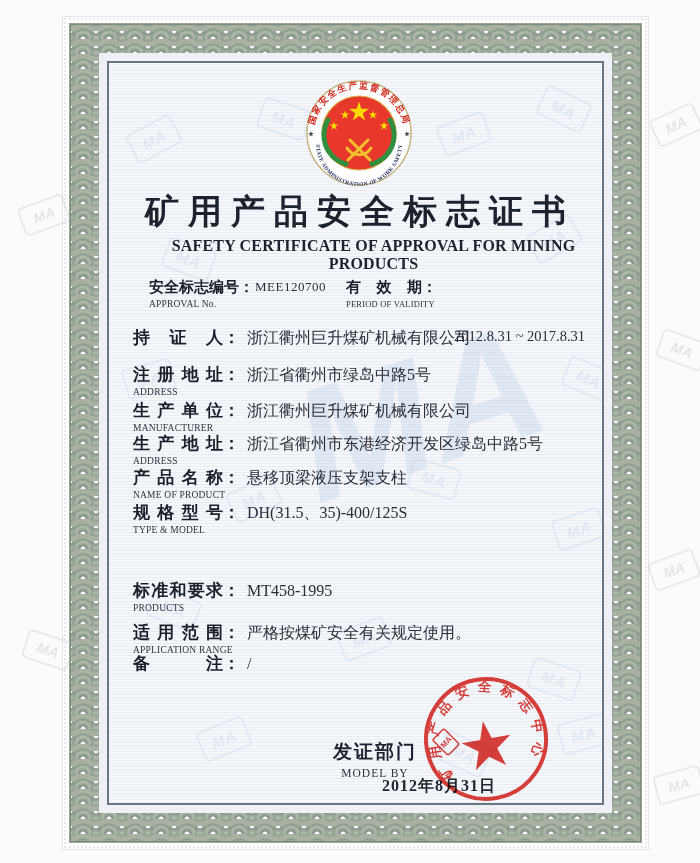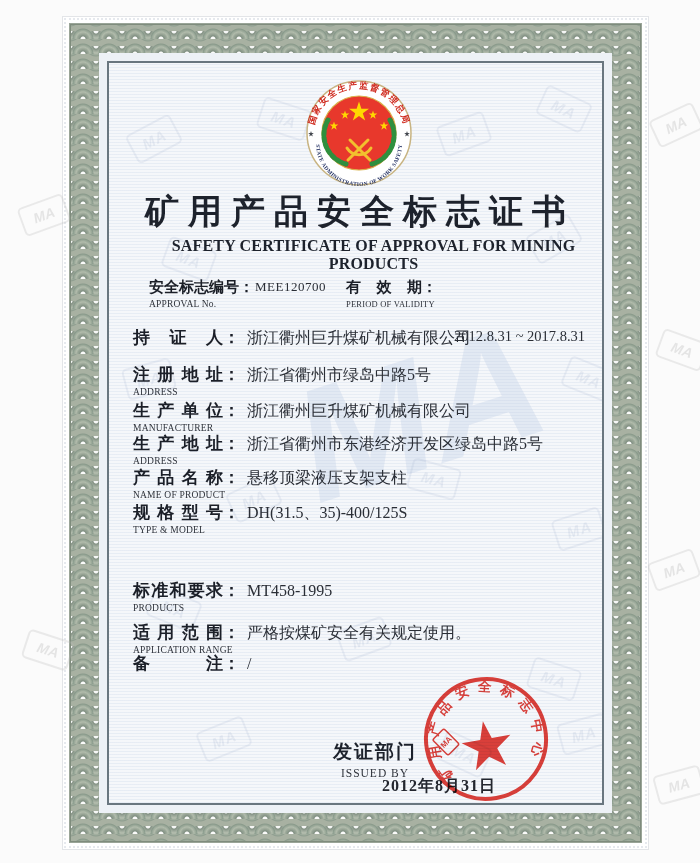--- a/index.html
+++ b/index.html
@@ -192,21 +192,21 @@
   </div>
 
   <div class="row" style="top: 589px;">
     <span class="flabel">备注</span><span class="fcolon">：</span><span class="fvalue">/</span>
   </div>
 </div>
 
 
     <div class="issued">
       <div class="issued-cn">发证部门</div>
-      <div class="issued-en">ISSUED BY</div>
+      <div class="issued-en">MODEL BY</div>
     </div>
     <div class="issue-date">2012年8月31日</div>
 
     <svg class="seal" viewBox="-75 -75 150 150">
       <defs>
         <path id="sealArc" d="M -36,32 A 48 48 0 1 1 36,32"></path>
       </defs>
       <circle r="60" fill="none" stroke="#e0302a" stroke-width="4"></circle>
       <text class="seal-arc"><textPath href="#sealArc" startOffset="50%" text-anchor="middle">矿用产品安全标志中心</textPath></text>
       <path fill="#e0302a" d="M0.00,-18.00L5.84,-0.04L24.73,-0.03L9.45,11.07L15.28,29.03L0.00,17.93L-15.28,29.03L-9.45,11.07L-24.73,-0.03L-5.84,-0.04Z"></path>

